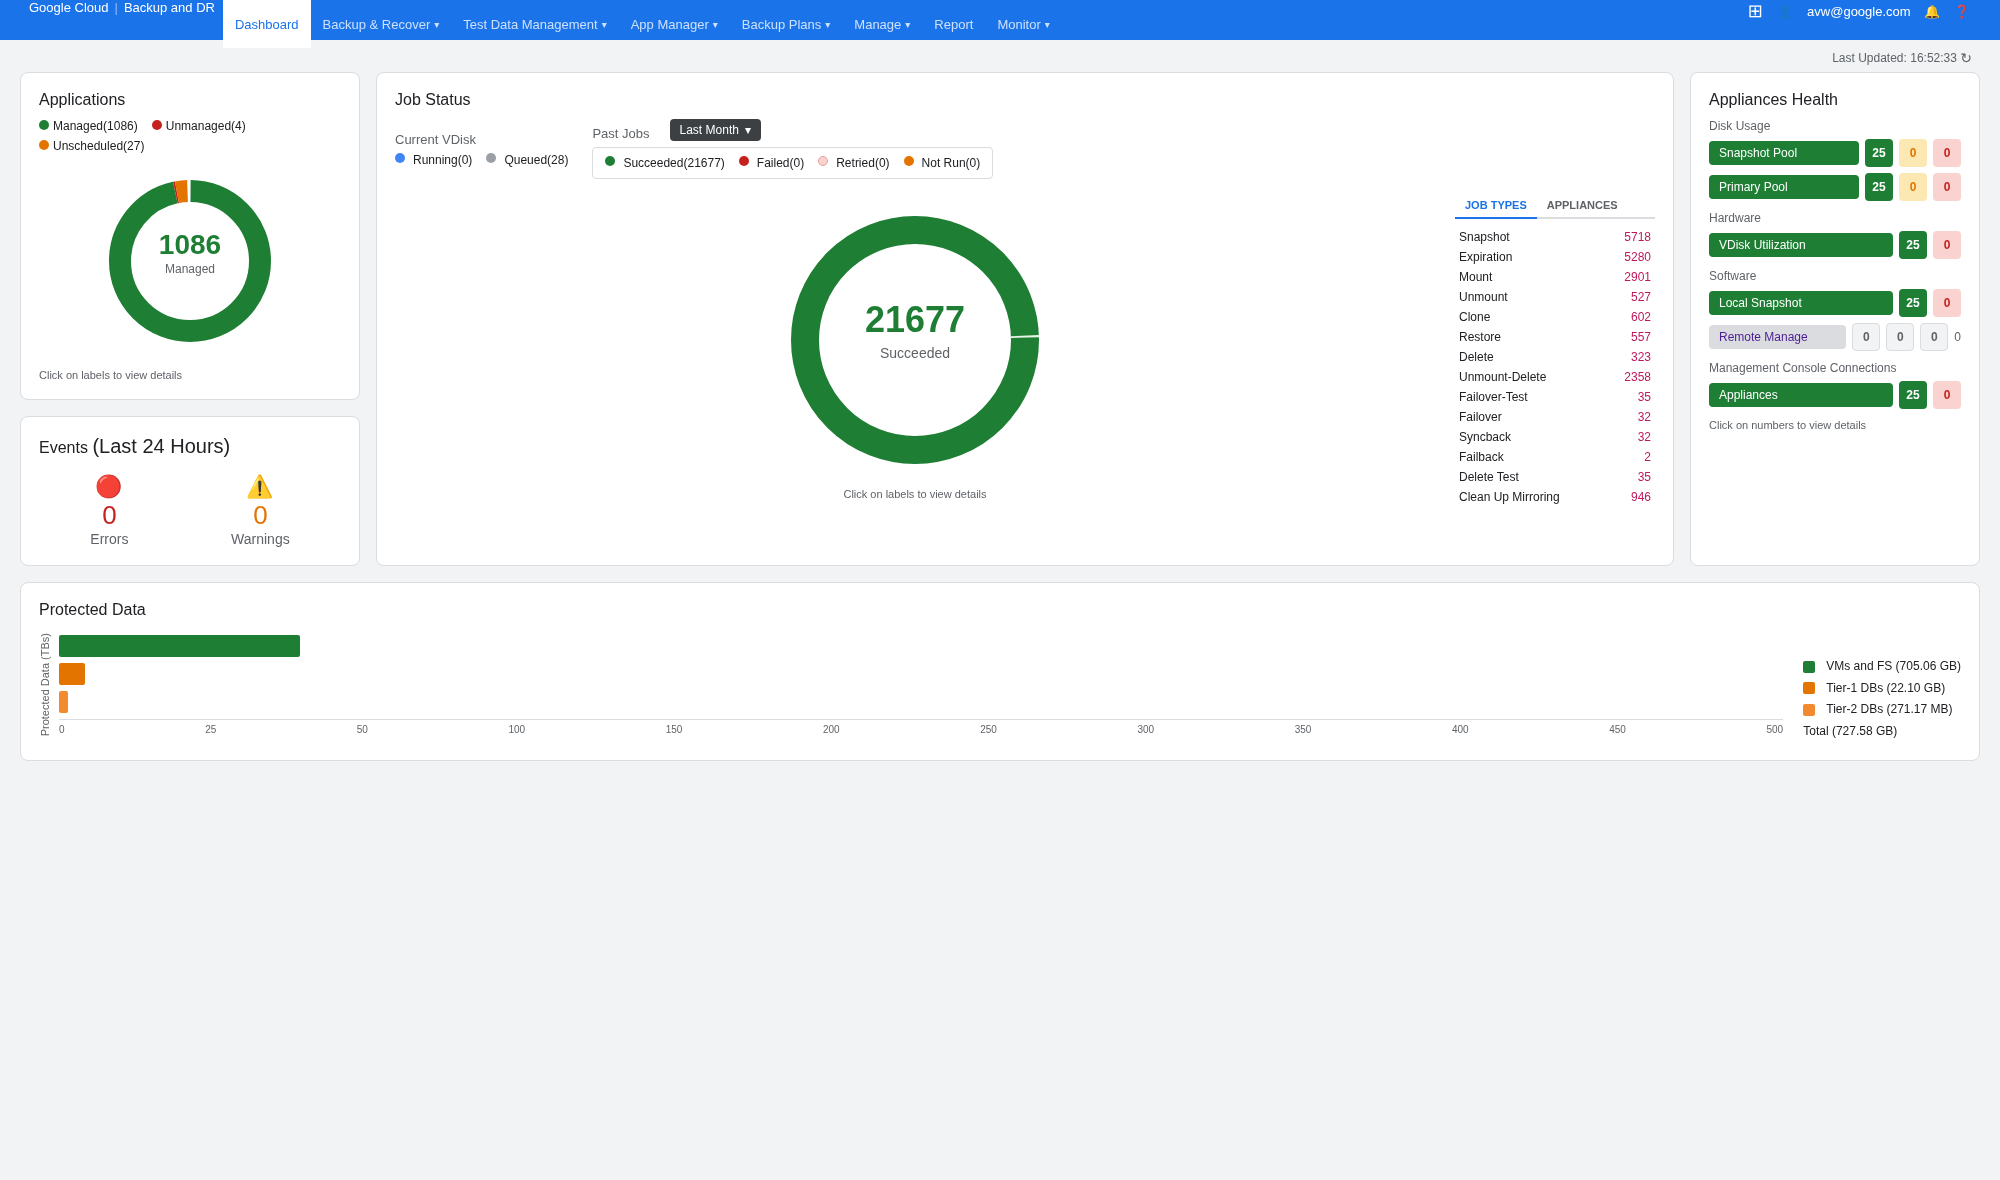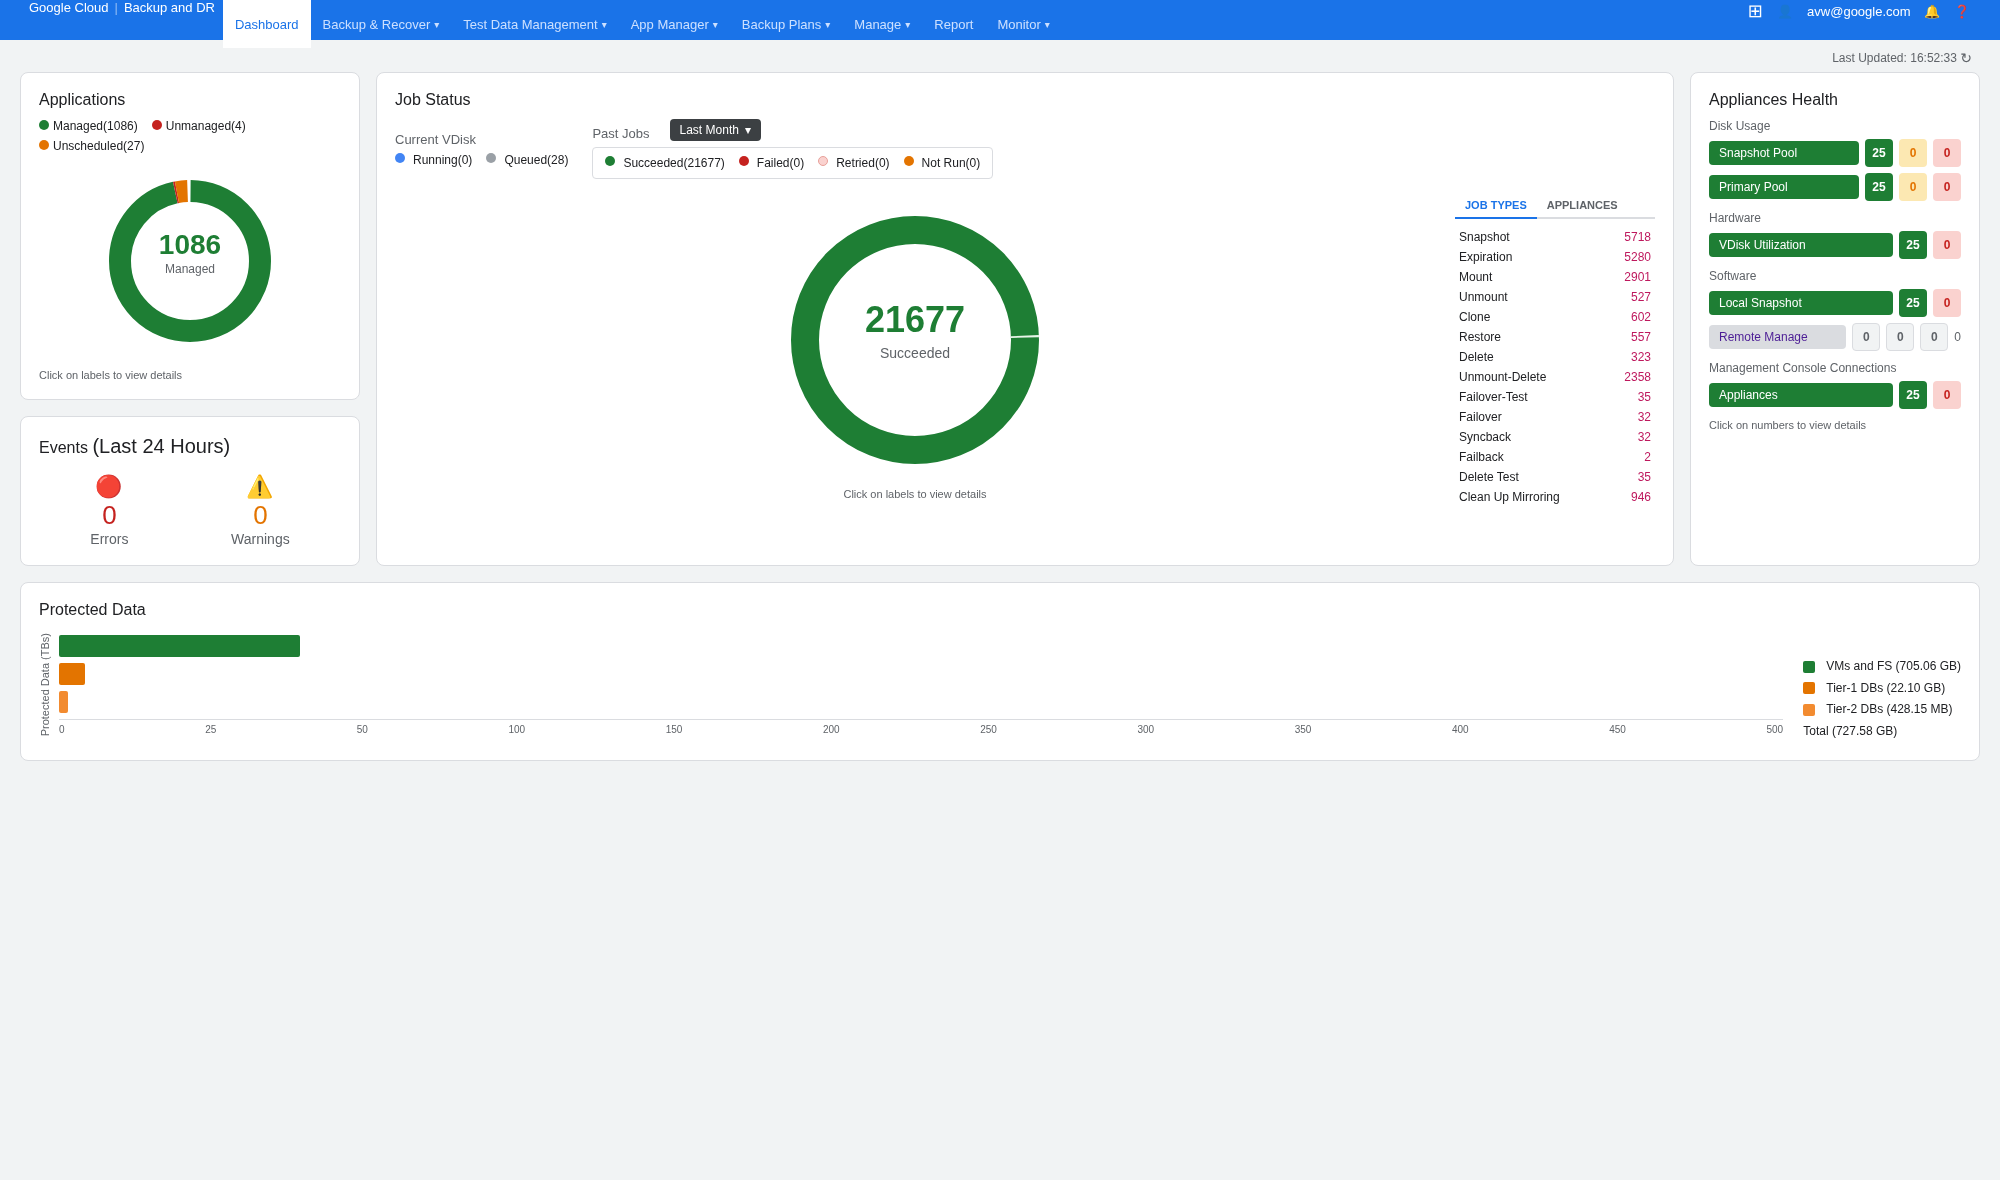--- a/index.html
+++ b/index.html
@@ -359,21 +359,21 @@
         <div class="protected-legend-item">
           <span class="legend-box" style="background:#1e7e34;"></span>
           <span>VMs and FS (705.06 GB)</span>
         </div>
         <div class="protected-legend-item">
           <span class="legend-box" style="background:#e37400;"></span>
           <span>Tier-1 DBs (22.10 GB)</span>
         </div>
         <div class="protected-legend-item">
           <span class="legend-box" style="background:#f28b30;"></span>
-          <span>Tier-2 DBs (428.15 MB)</span>
+          <span>Tier-2 DBs (271.17 MB)</span>
         </div>
         <div class="protected-legend-item">
           <span>Total (727.58 GB)</span>
         </div>
       </div>
     </div>
   </div>
 
 </div>
 

